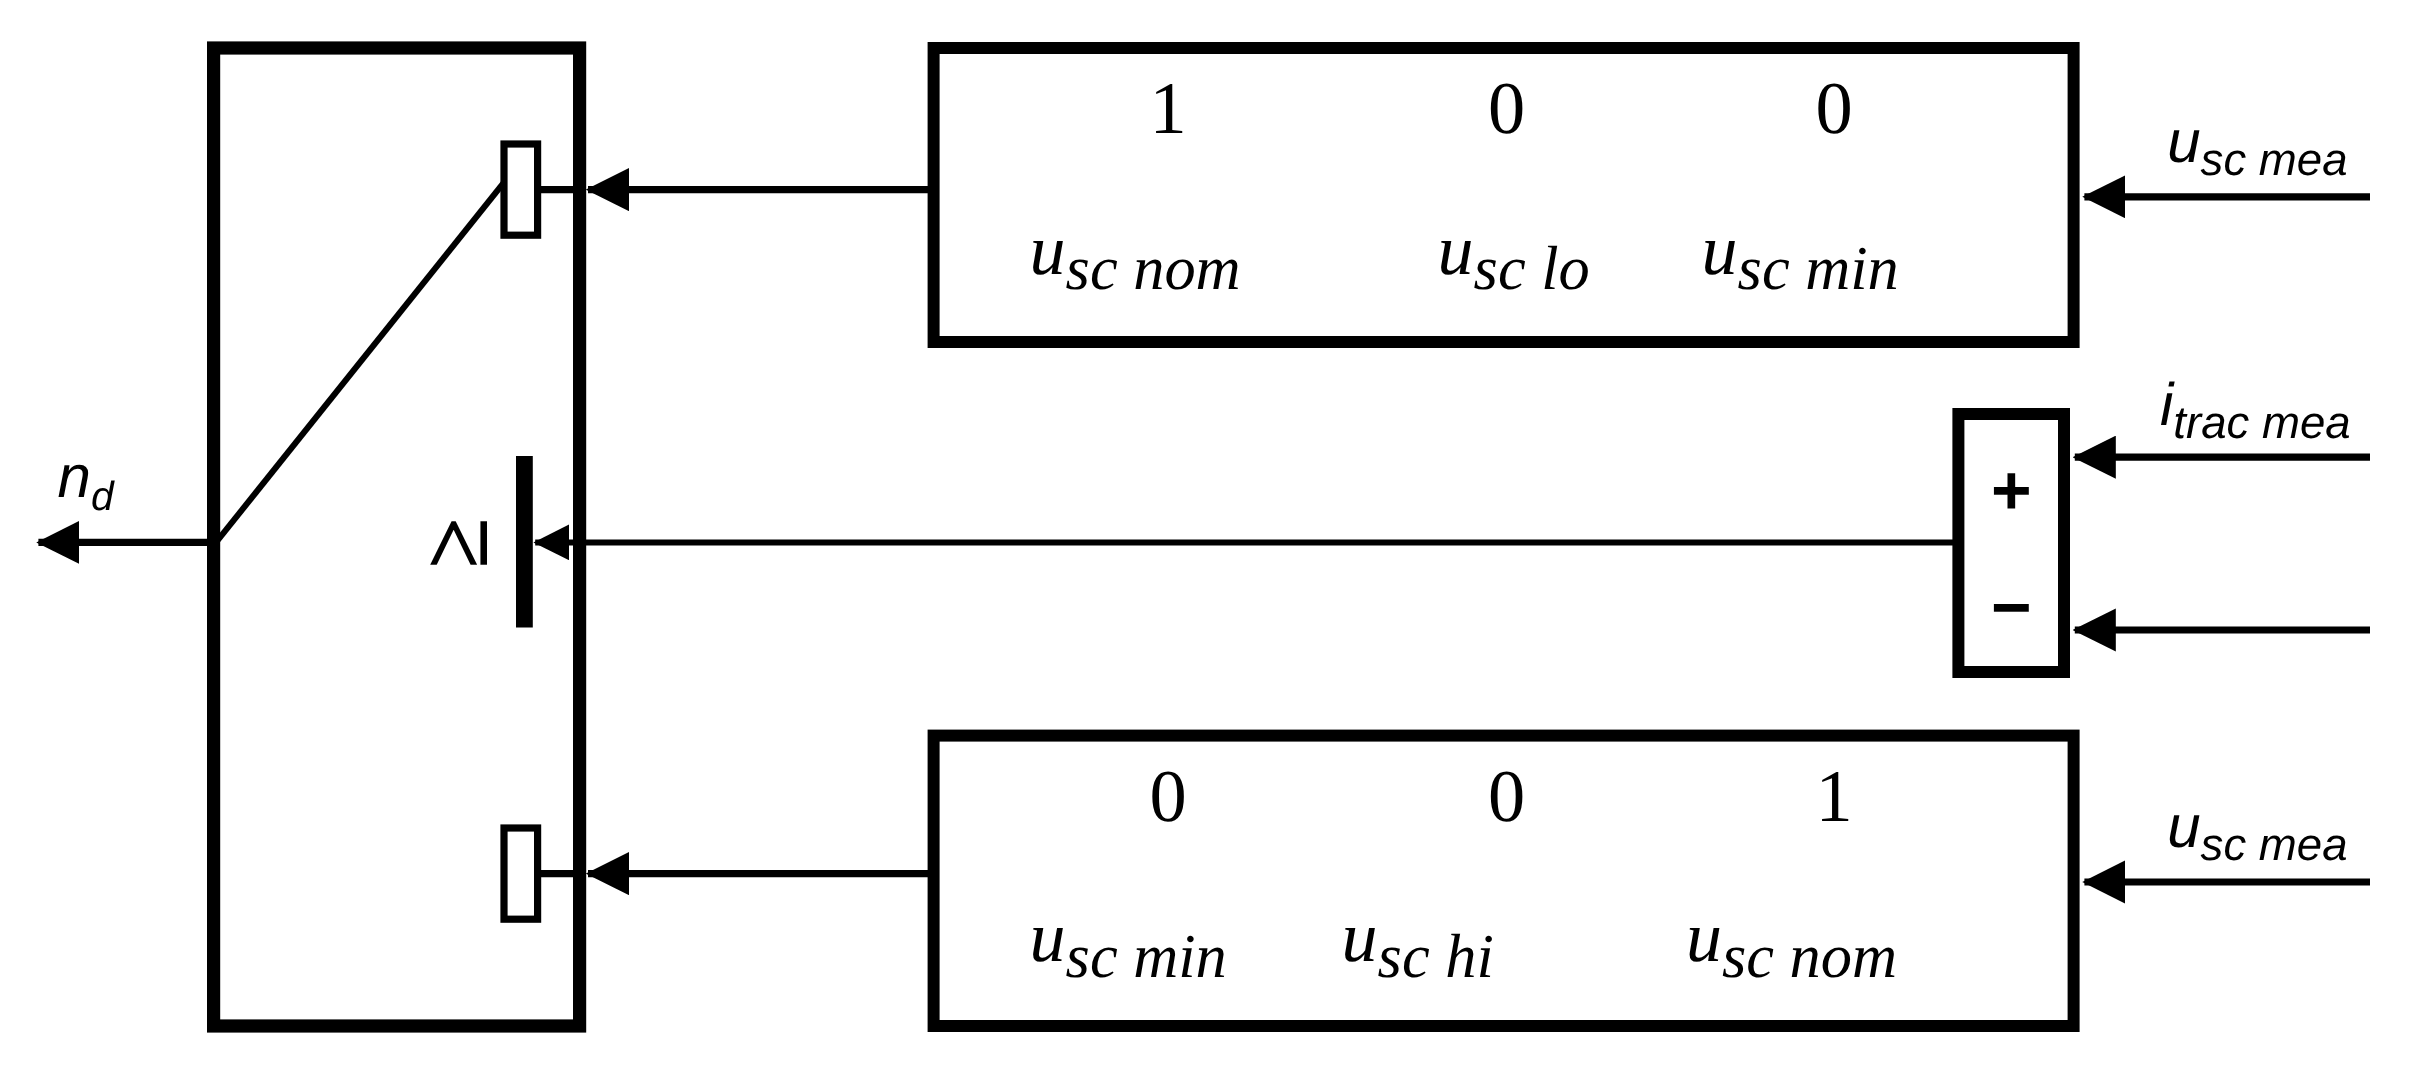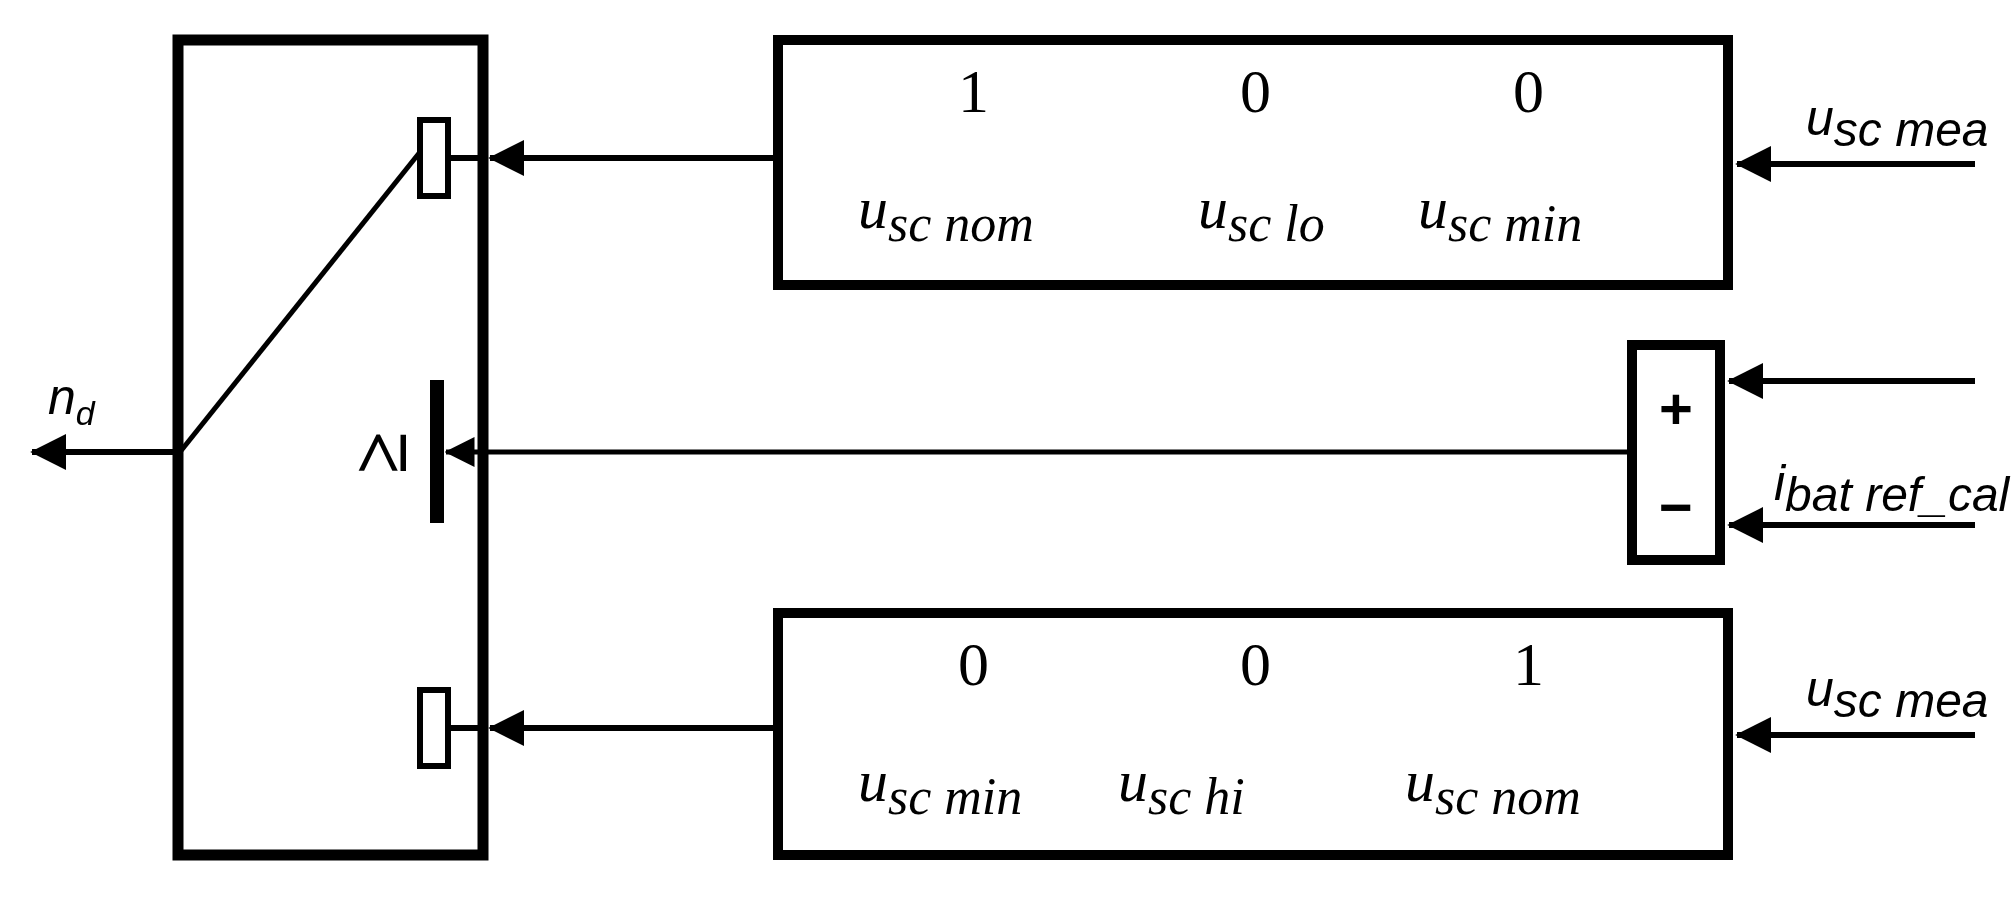--- a/index.html
+++ b/index.html
@@ -14,21 +14,21 @@
 
   
   .serif-math{font-family:"Liberation Serif",serif;font-style:italic;}
   .digit{font-family:"Liberation Serif",serif;font-style:normal;font-size:62px;}
   .boxvar{font-size:60px;}
   .boxvar .sub{font-size:52px;font-style:italic;}
 
   
   .sans-math{font-family:"Liberation Sans",sans-serif;font-style:italic;}
   .sigvar{font-size:50px;}
-  .sigvar .sub{font-size:48px;font-style:italic;}
+  .sigvar .sub{font-size:38px;font-style:italic;}
 
   .nd{font-size:50px;}
   .nd .sub{font-size:34px;font-style:italic;}
 
   
   .geq{position:absolute;font-family:"Liberation Serif",serif;font-size:78px;
        font-weight:bold;transform:rotate(-90deg);transform-origin:50% 50%;
        color:#000;line-height:1;}
 
   .plusminus{position:absolute;font-family:"Liberation Sans",sans-serif;
@@ -106,18 +106,18 @@
 
   <div class="lbl serif-math boxvar" style="left:1118px;top:751px;"><span>u</span><sub class="sub">sc hi</sub></div>
 
   <div class="lbl serif-math boxvar" style="left:1405px;top:751px;"><span>u</span><sub class="sub">sc nom</sub></div>
 
   <div class="plusminus" style="left:1632px;top:380px;width:88px;">+</div>
   <div class="plusminus" style="left:1632px;top:478px;width:88px;">−</div>
 
   <div class="lbl sans-math sigvar" style="left:1806px;top:93px;"><span>u</span><sub class="sub">sc mea</sub></div>
 
+  <div class="lbl sans-math sigvar" style="left:1800px;top:312px;"><span>i</span><sub class="sub">trac mea</sub></div>
 
-  <div class="lbl sans-math sigvar" style="left:1774px;top:458px;"><span>i</span><sub class="sub">bat ref_cal</sub></div>
 
   <div class="lbl sans-math sigvar" style="left:1806px;top:664px;"><span>u</span><sub class="sub">sc mea</sub></div>
 
 </div>
 
 </body></html>

